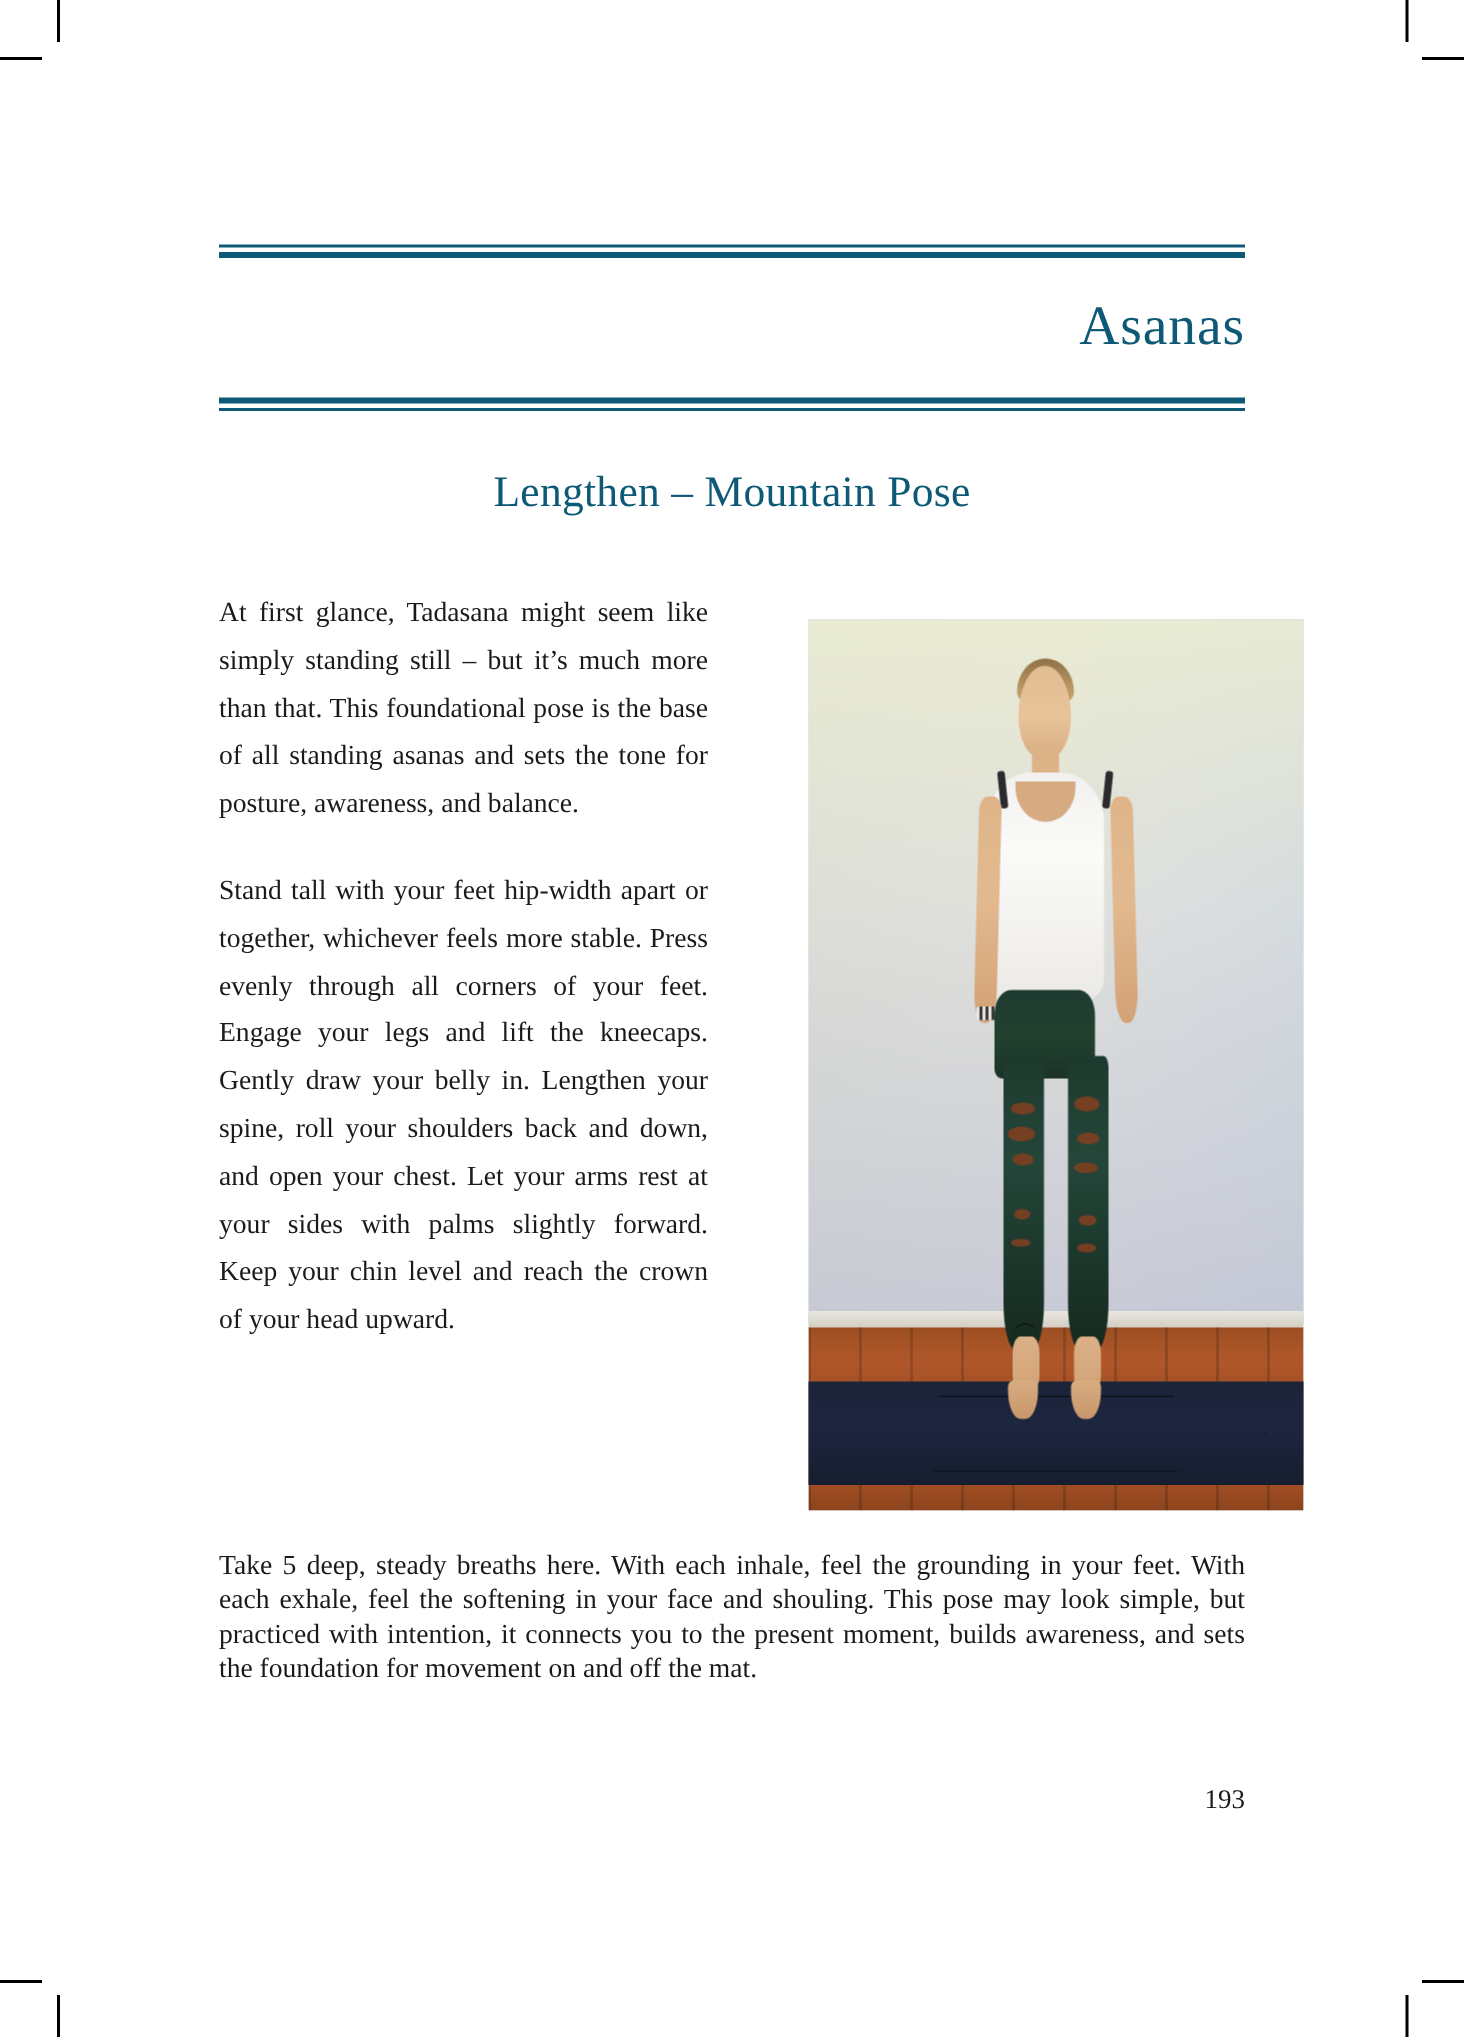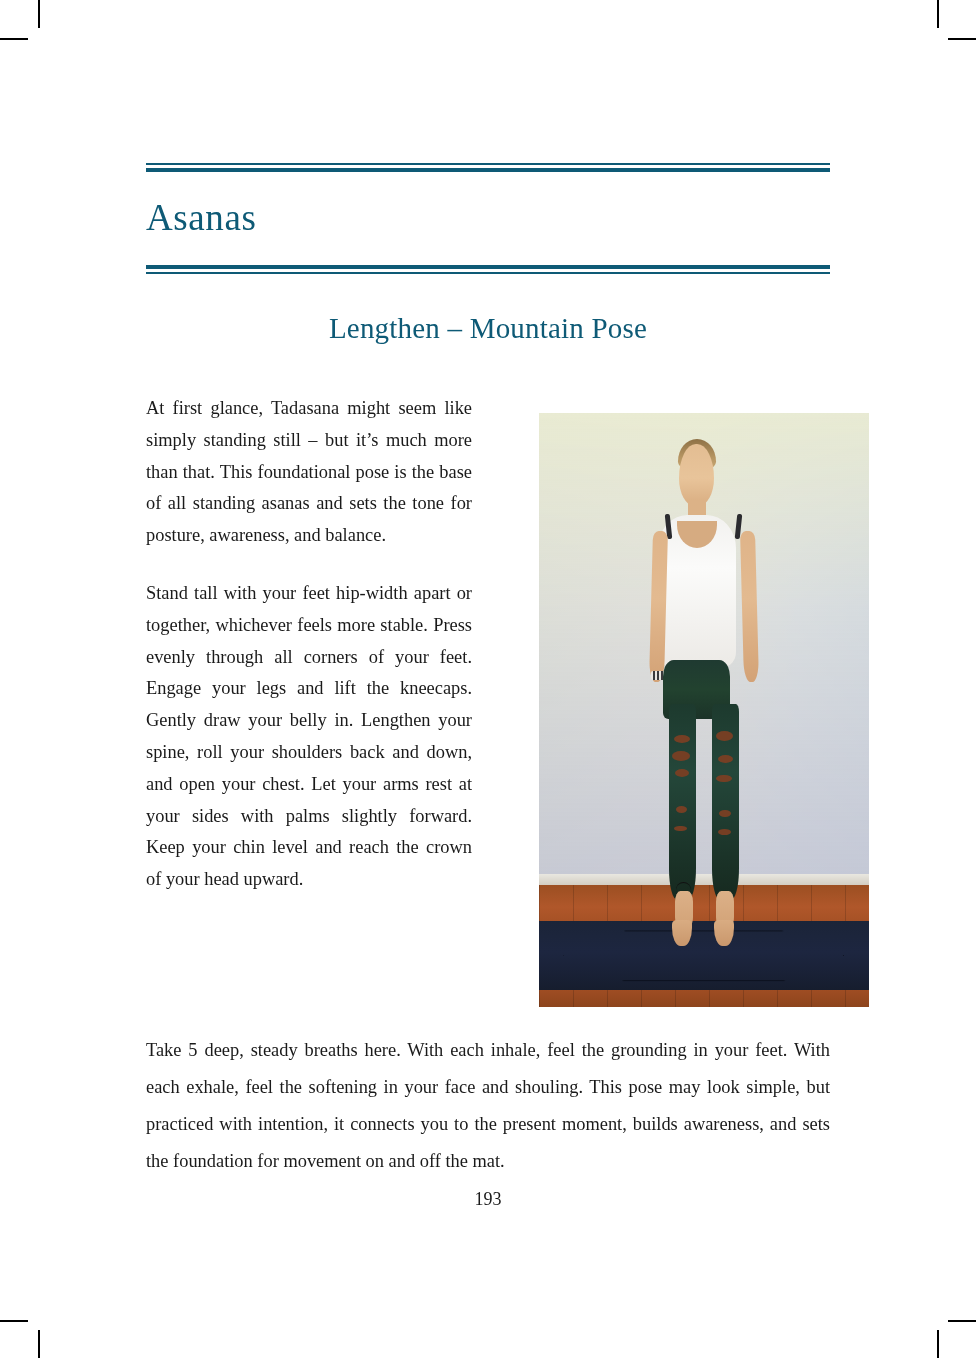--- a/index.html
+++ b/index.html
@@ -42,21 +42,21 @@
     position: absolute;
     left: 0;
     top: 163px;
     width: 684px;
   }
   .rule-thin  { height: 1.6px; background: #0e5a76; width: 100%; }
   .rule-thick { height: 4.2px; background: #0e5a76; width: 100%; }
   .rule-gap   { height: 3px; }
 
   .chapter-title {
-    text-align: left;
+    text-align: right;
     color: #0e5a76;
     font-size: 37px;
     line-height: 1;
     letter-spacing: 0.6px;
     padding: 27px 0 29px 0;
     font-weight: normal;
     margin: 0;
   }
 
   
@@ -257,31 +257,31 @@
   }
 
   
   .closing {
     position: absolute;
     left: 0;
     top: 1032px;
     width: 684px;
     margin: 0;
     font-size: 18.4px;
-    line-height: 37px;
+    line-height: 23px;
     text-align: justify;
   }
 
   
   .folio {
     position: absolute;
     left: 0;
     top: 1189px;
     width: 684px;
-    text-align: center;
+    text-align: right;
     font-size: 18px;
     color: #1a1a1a;
   }
 </style>
 </head>
 <body>
 
 <div class="crop crop-tl-v"></div>
 <div class="crop crop-tl-h"></div>
 <div class="crop crop-tr-v"></div>

